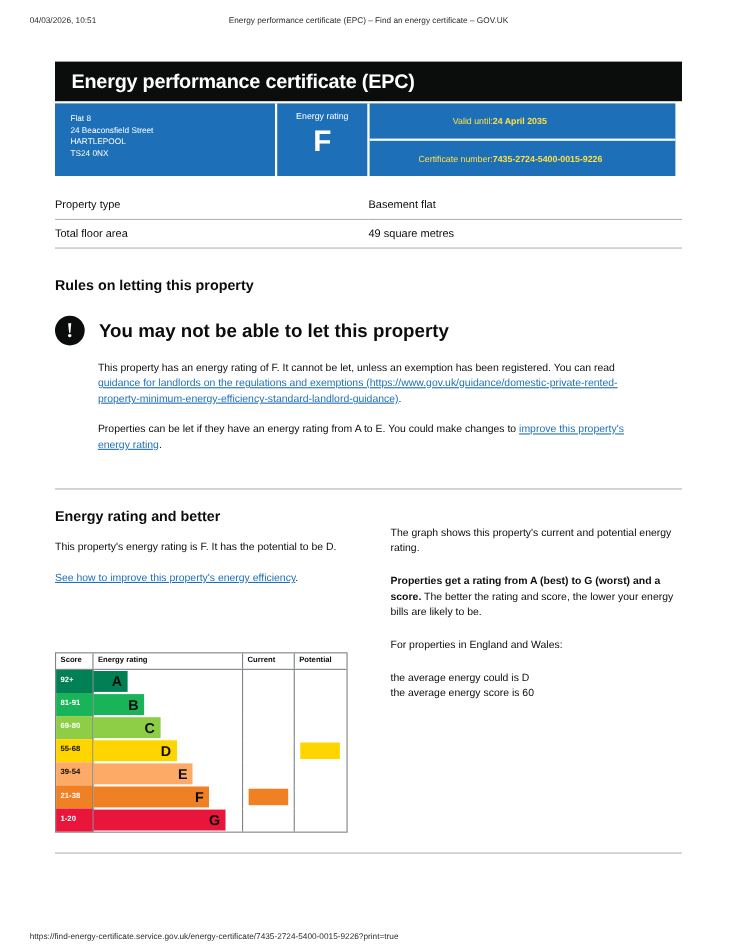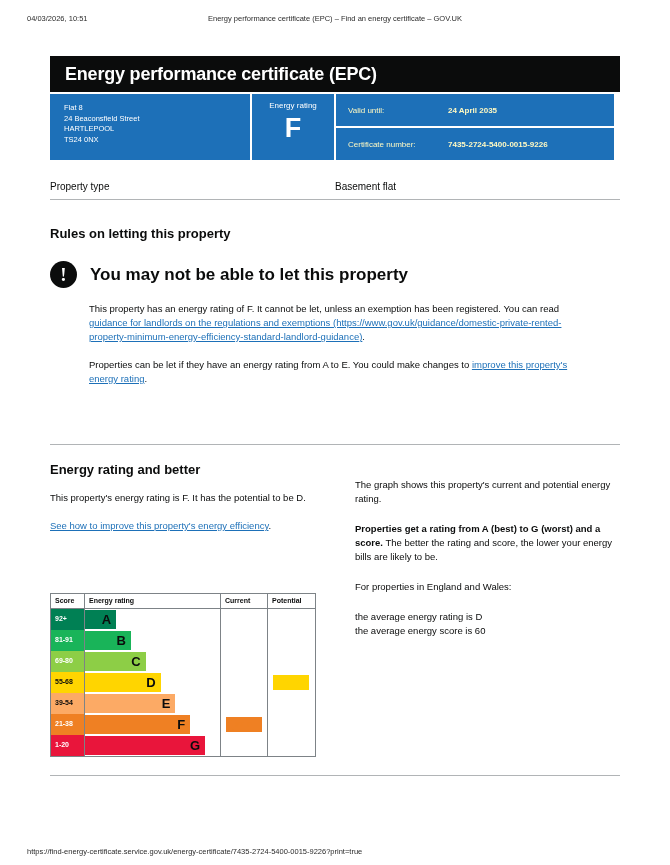--- a/index.html
+++ b/index.html
@@ -120,26 +120,27 @@
     line-height: 10px;
   }
   .rating-box .rletter {
     font-size: 27px;
     font-weight: bold;
     line-height: 30px;
     margin-top: 2px;
   }
   .meta-box {
     background: #1d70b8;
-    color: #fef9c3;
+    color: #fde047;
     width: 280px;
     box-sizing: border-box;
     border-left: 2px solid #ffffff;
     display: flex;
     flex-direction: column;
+    text-align: right;
   }
   .meta-row {
     flex: 1;
     display: flex;
     align-items: center;
     font-size: 8px;
     padding-left: 12px;
     box-sizing: border-box;
   }
   .meta-row + .meta-row {
@@ -423,20 +424,24 @@
         </div>
       </div>
     </div>
 
     <table class="prop-table">
       <tbody>
           <tr>
         <td class="k">Property type</td>
         <td>Basement flat</td>
       </tr>
+      <tr>
+        <td class="k">Total floor area</td>
+        <td>49 square metres</td>
+      </tr>
     </tbody>
       </table>
 
     <h2 class="sec">Rules on letting this property</h2>
 
     <div class="warn-row">
       <div class="warn-icon">!</div>
       <div class="warn-title">You may not be able to let this property</div>
     </div>
 
@@ -539,21 +544,21 @@
 
         </div>
       </div>
     </div>
 
     <div class="col-right">
       <p>The graph shows this property's current and potential energy rating.</p>
       <p><strong>Properties get a rating from A (best) to G (worst) and a score.</strong><span> The better the rating and score, the lower your energy bills are likely to be.</span></p>
       <p>For properties in England and Wales:</p>
       <p>
-        <span>the average energy rating is D</span><br>
+        <span>the average energy could is D</span><br>
         <span>the average energy score is 60</span>
       </p>
     </div>
 
   </div>
 
   <hr class="hr hr-bottom">
 
   <div class="print-footer">
     <div class="pf-left">https://find-energy-certificate.service.gov.uk/energy-certificate/7435-2724-5400-0015-9226?print=true</div>

